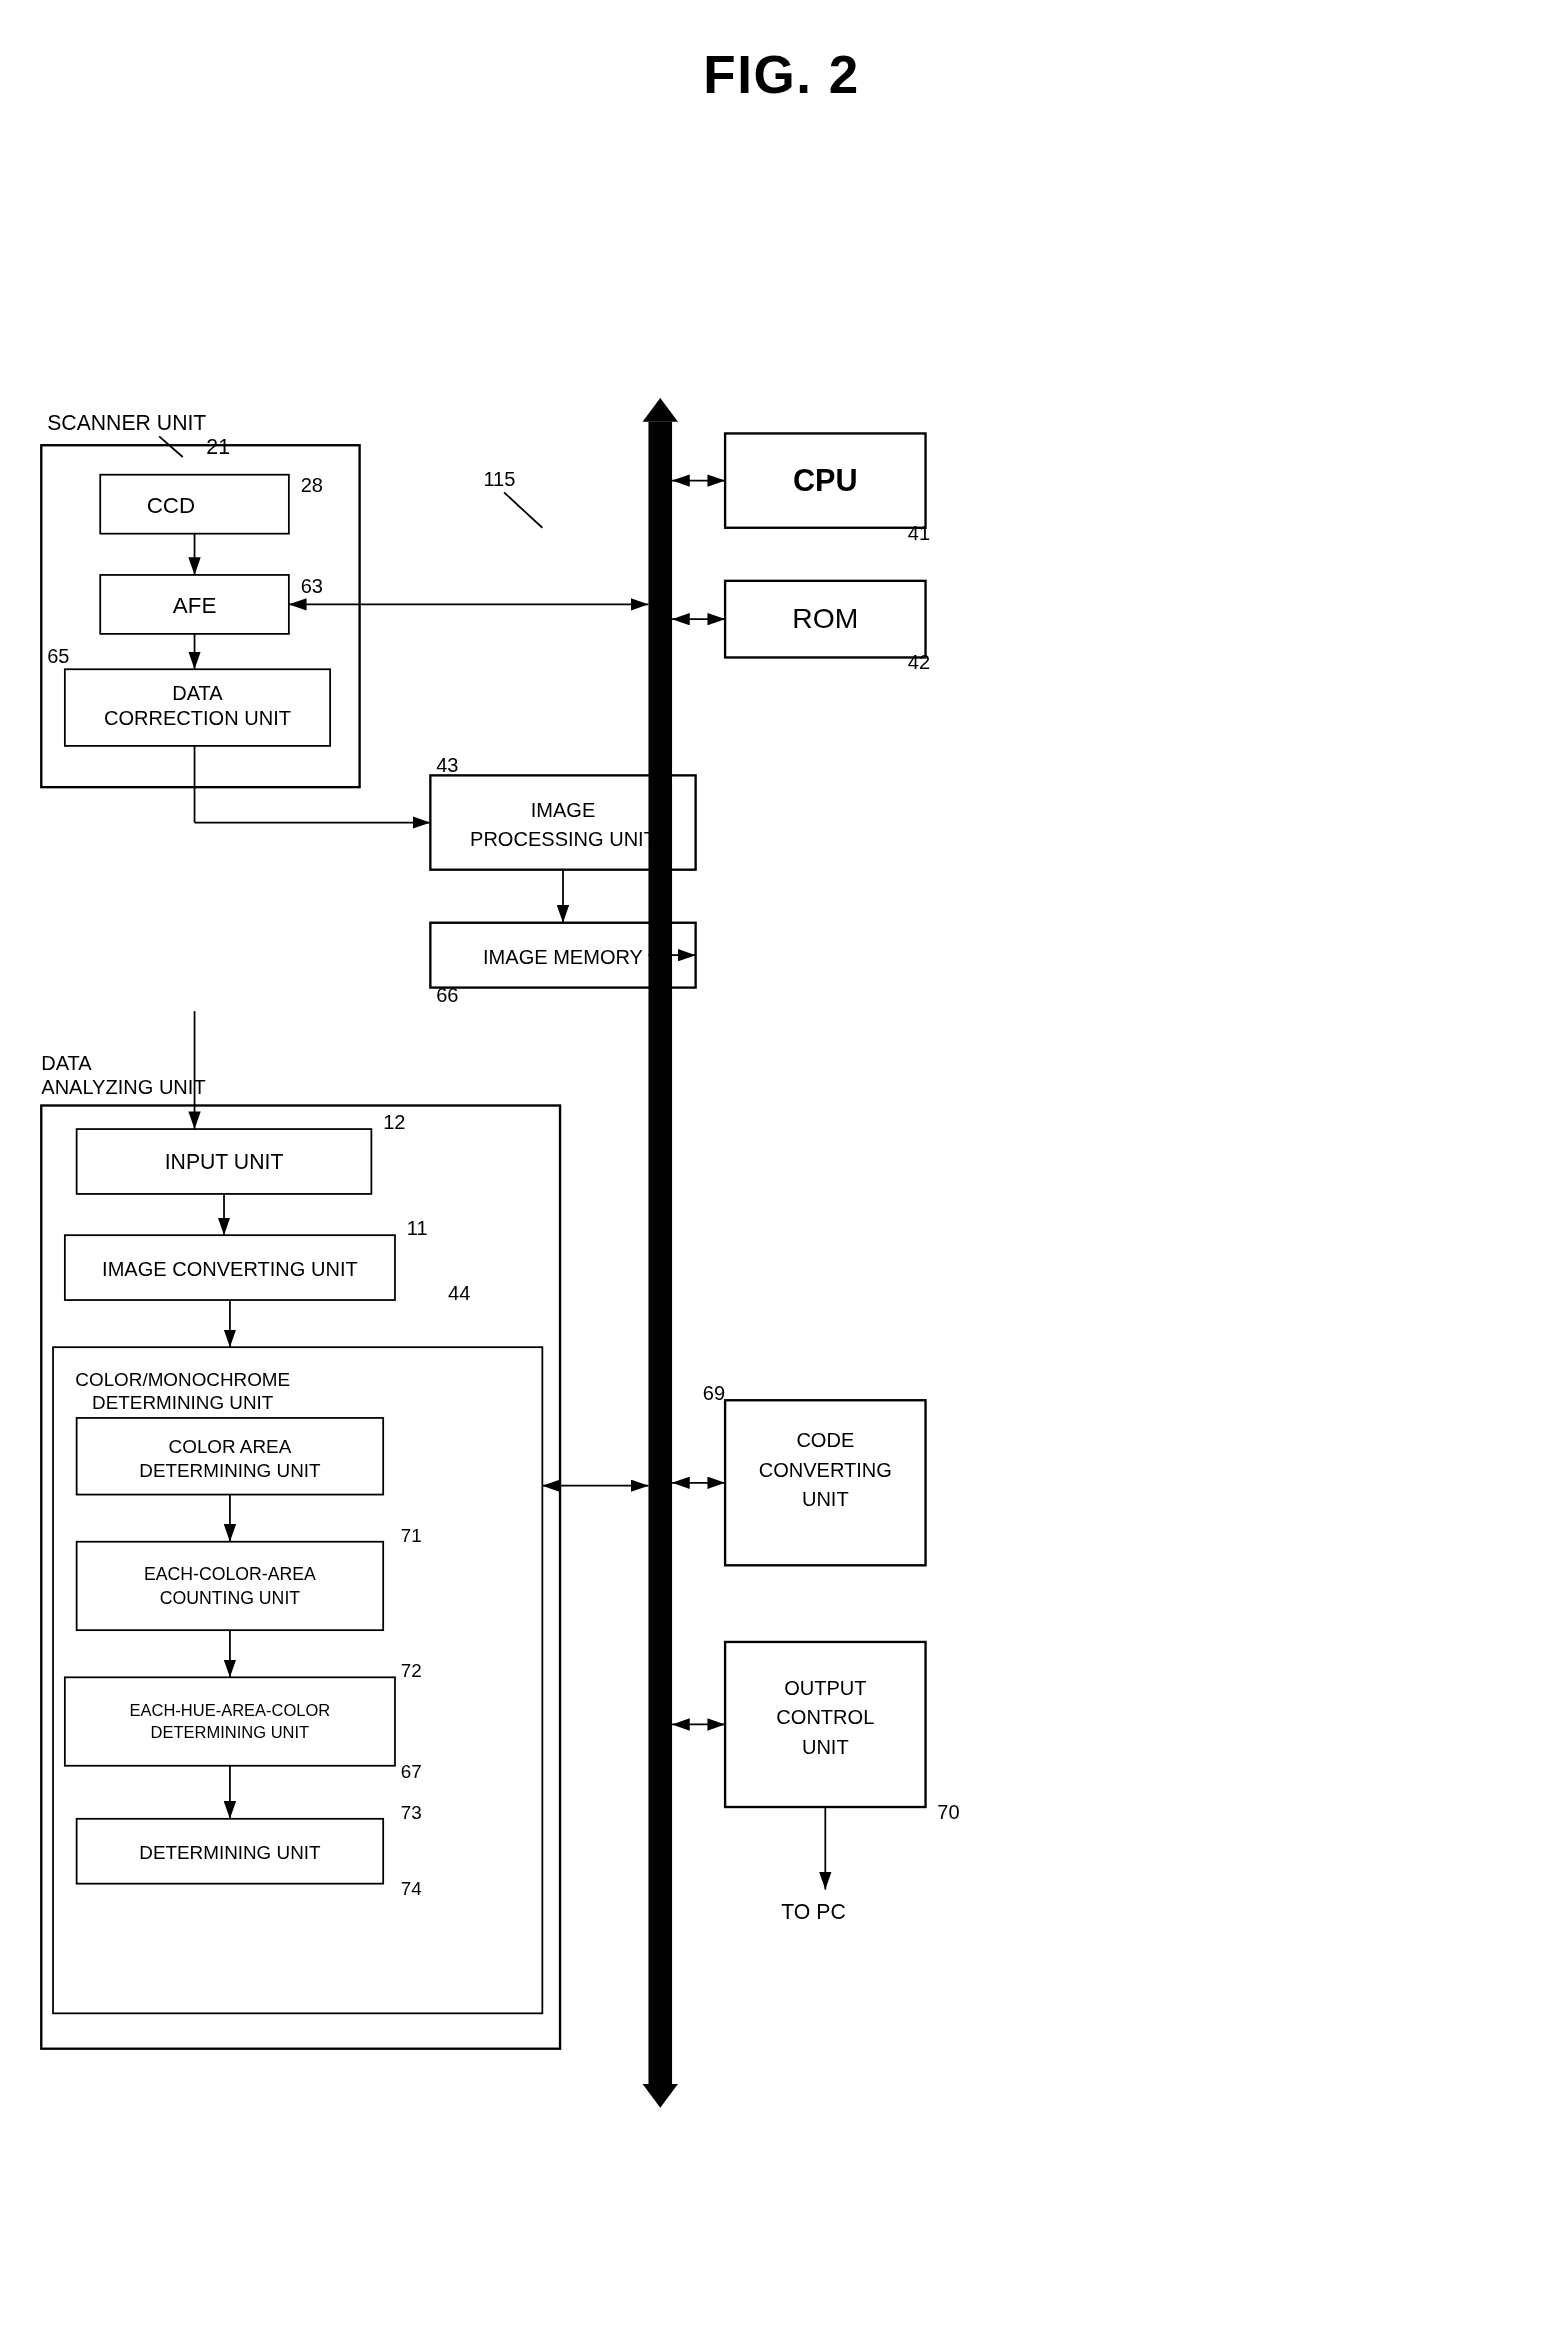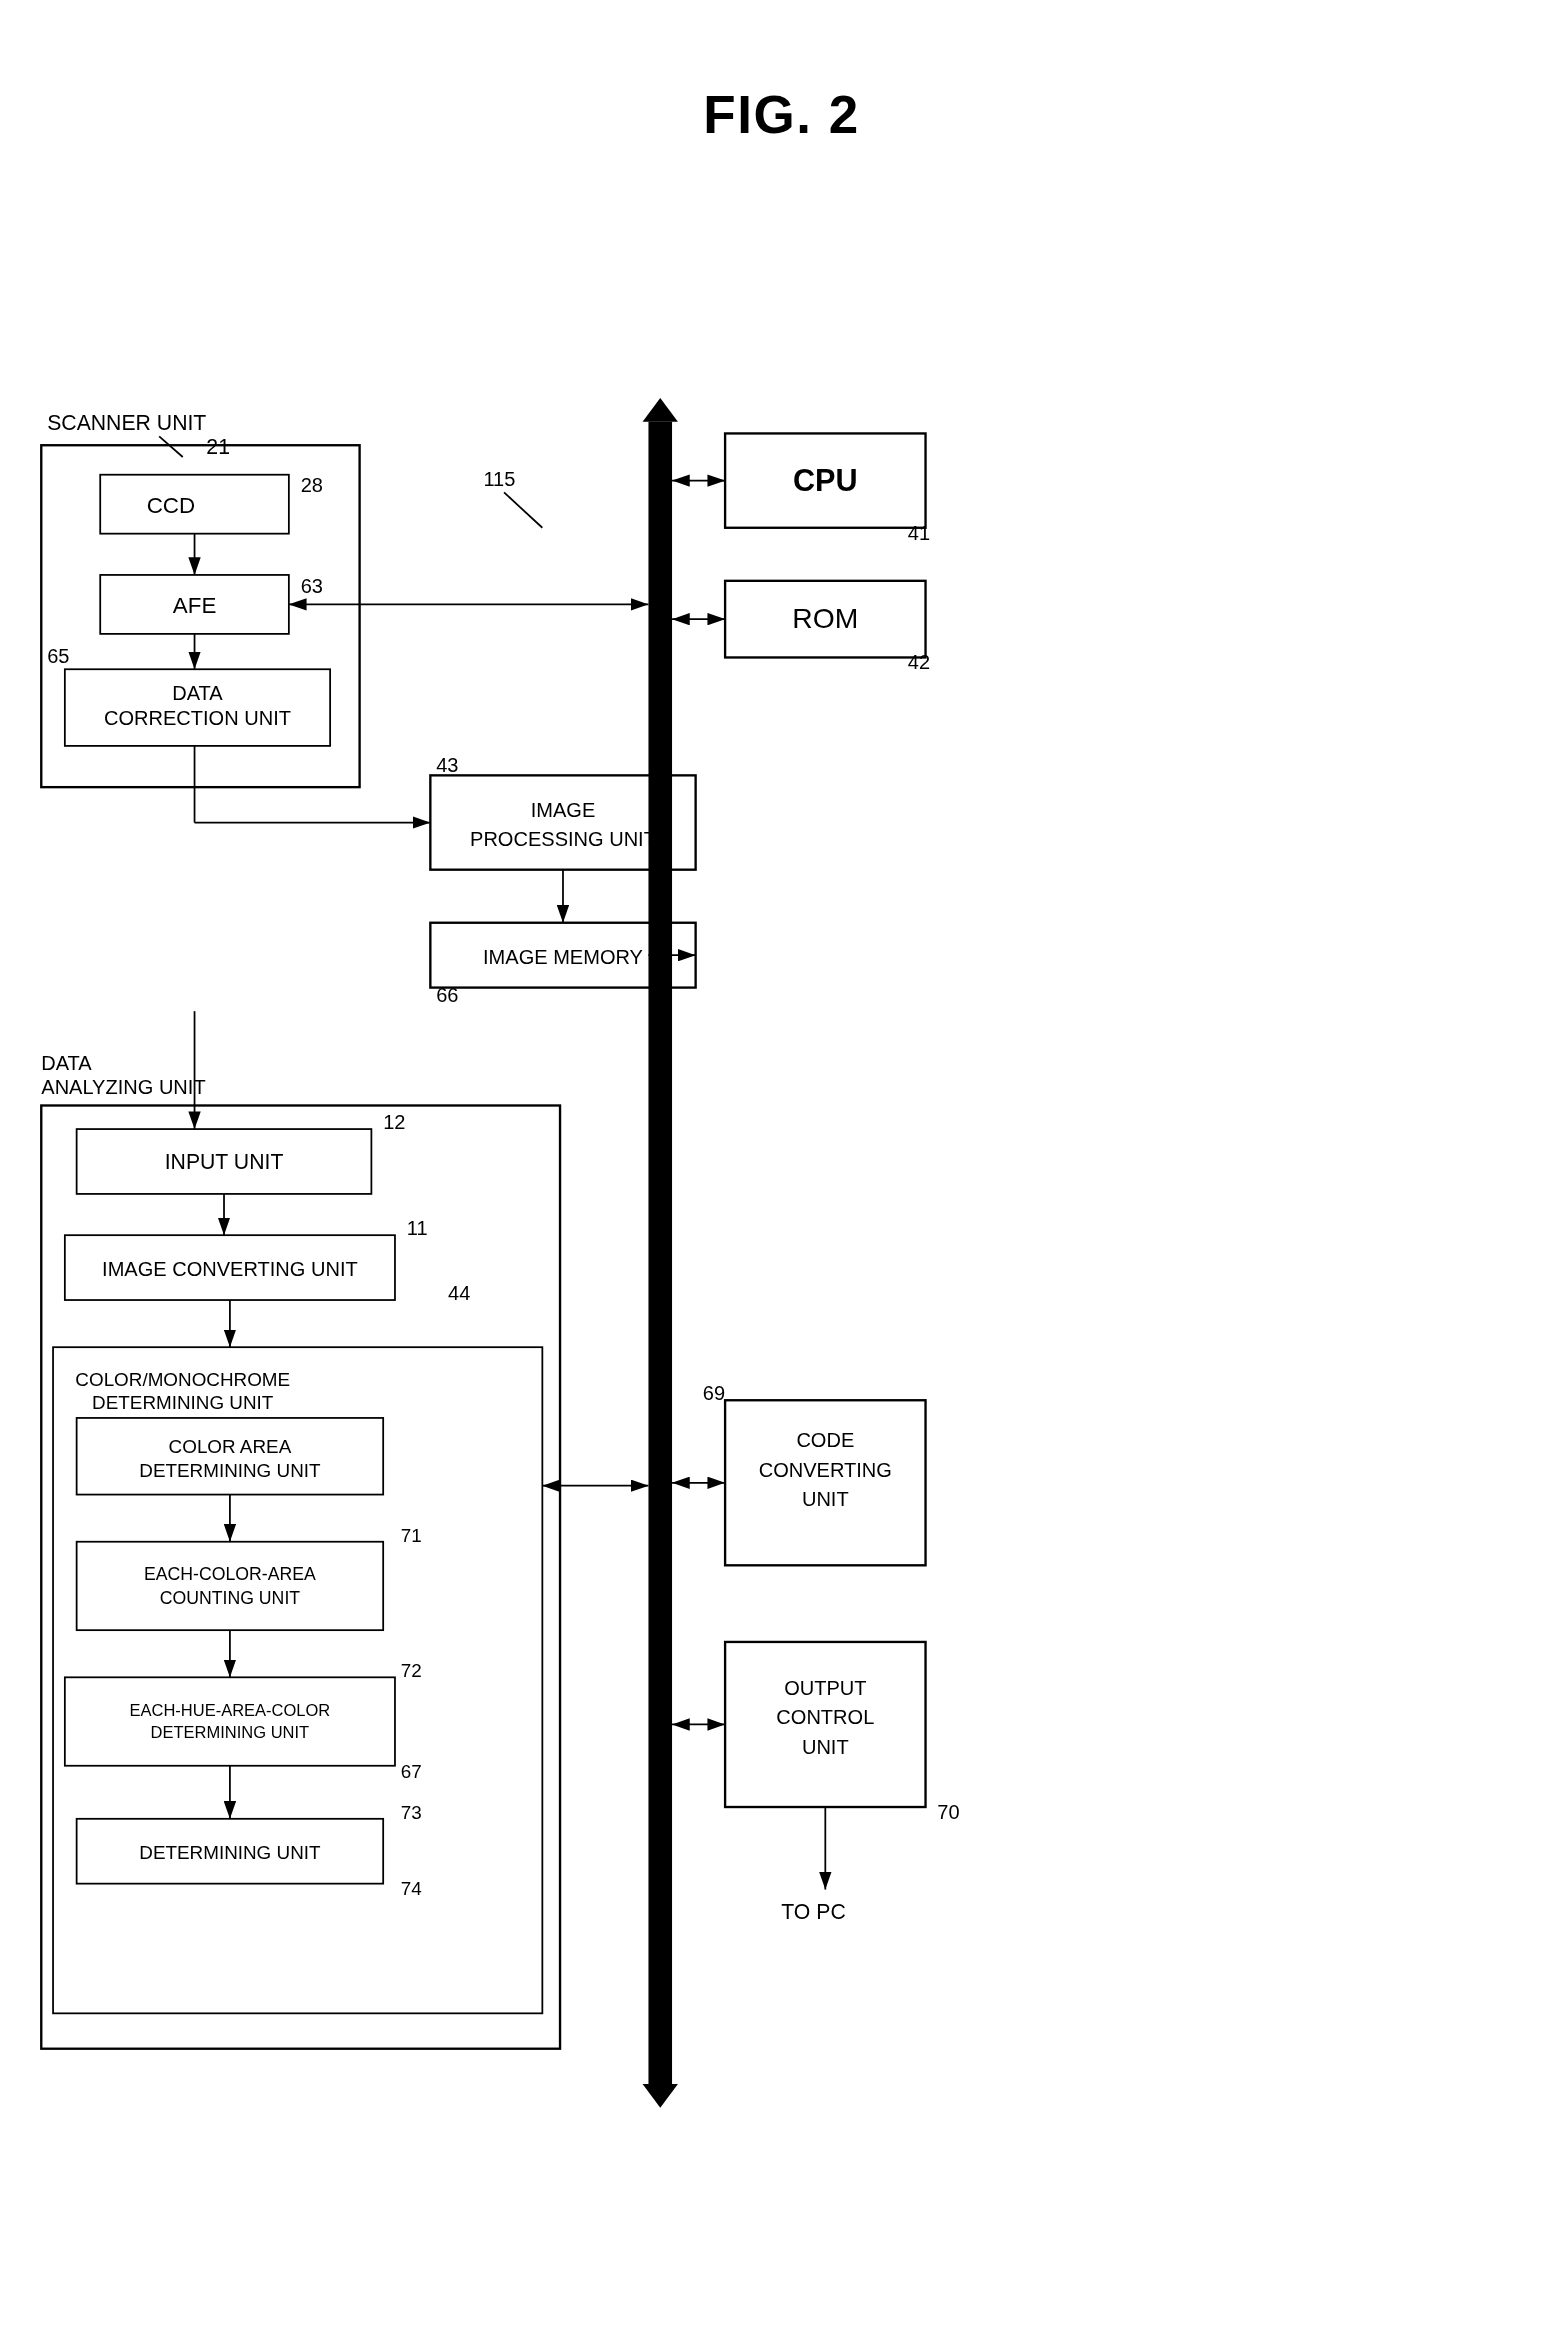--- a/index.html
+++ b/index.html
@@ -12,21 +12,20 @@
       overflow: hidden;
     }
 
     .page-title {
       text-align: center;
       font-size: 53px;
       font-weight: bold;
       padding-top: 44px;
       padding-bottom: 29.5px;
       letter-spacing: 1.5px;
-      margin-top: 40px;
     }
 
     
     .diagram-container {
       position: absolute;
       top: 103px;
       left: 0;
       width: 1248px;
       height: 2229px;
     }

